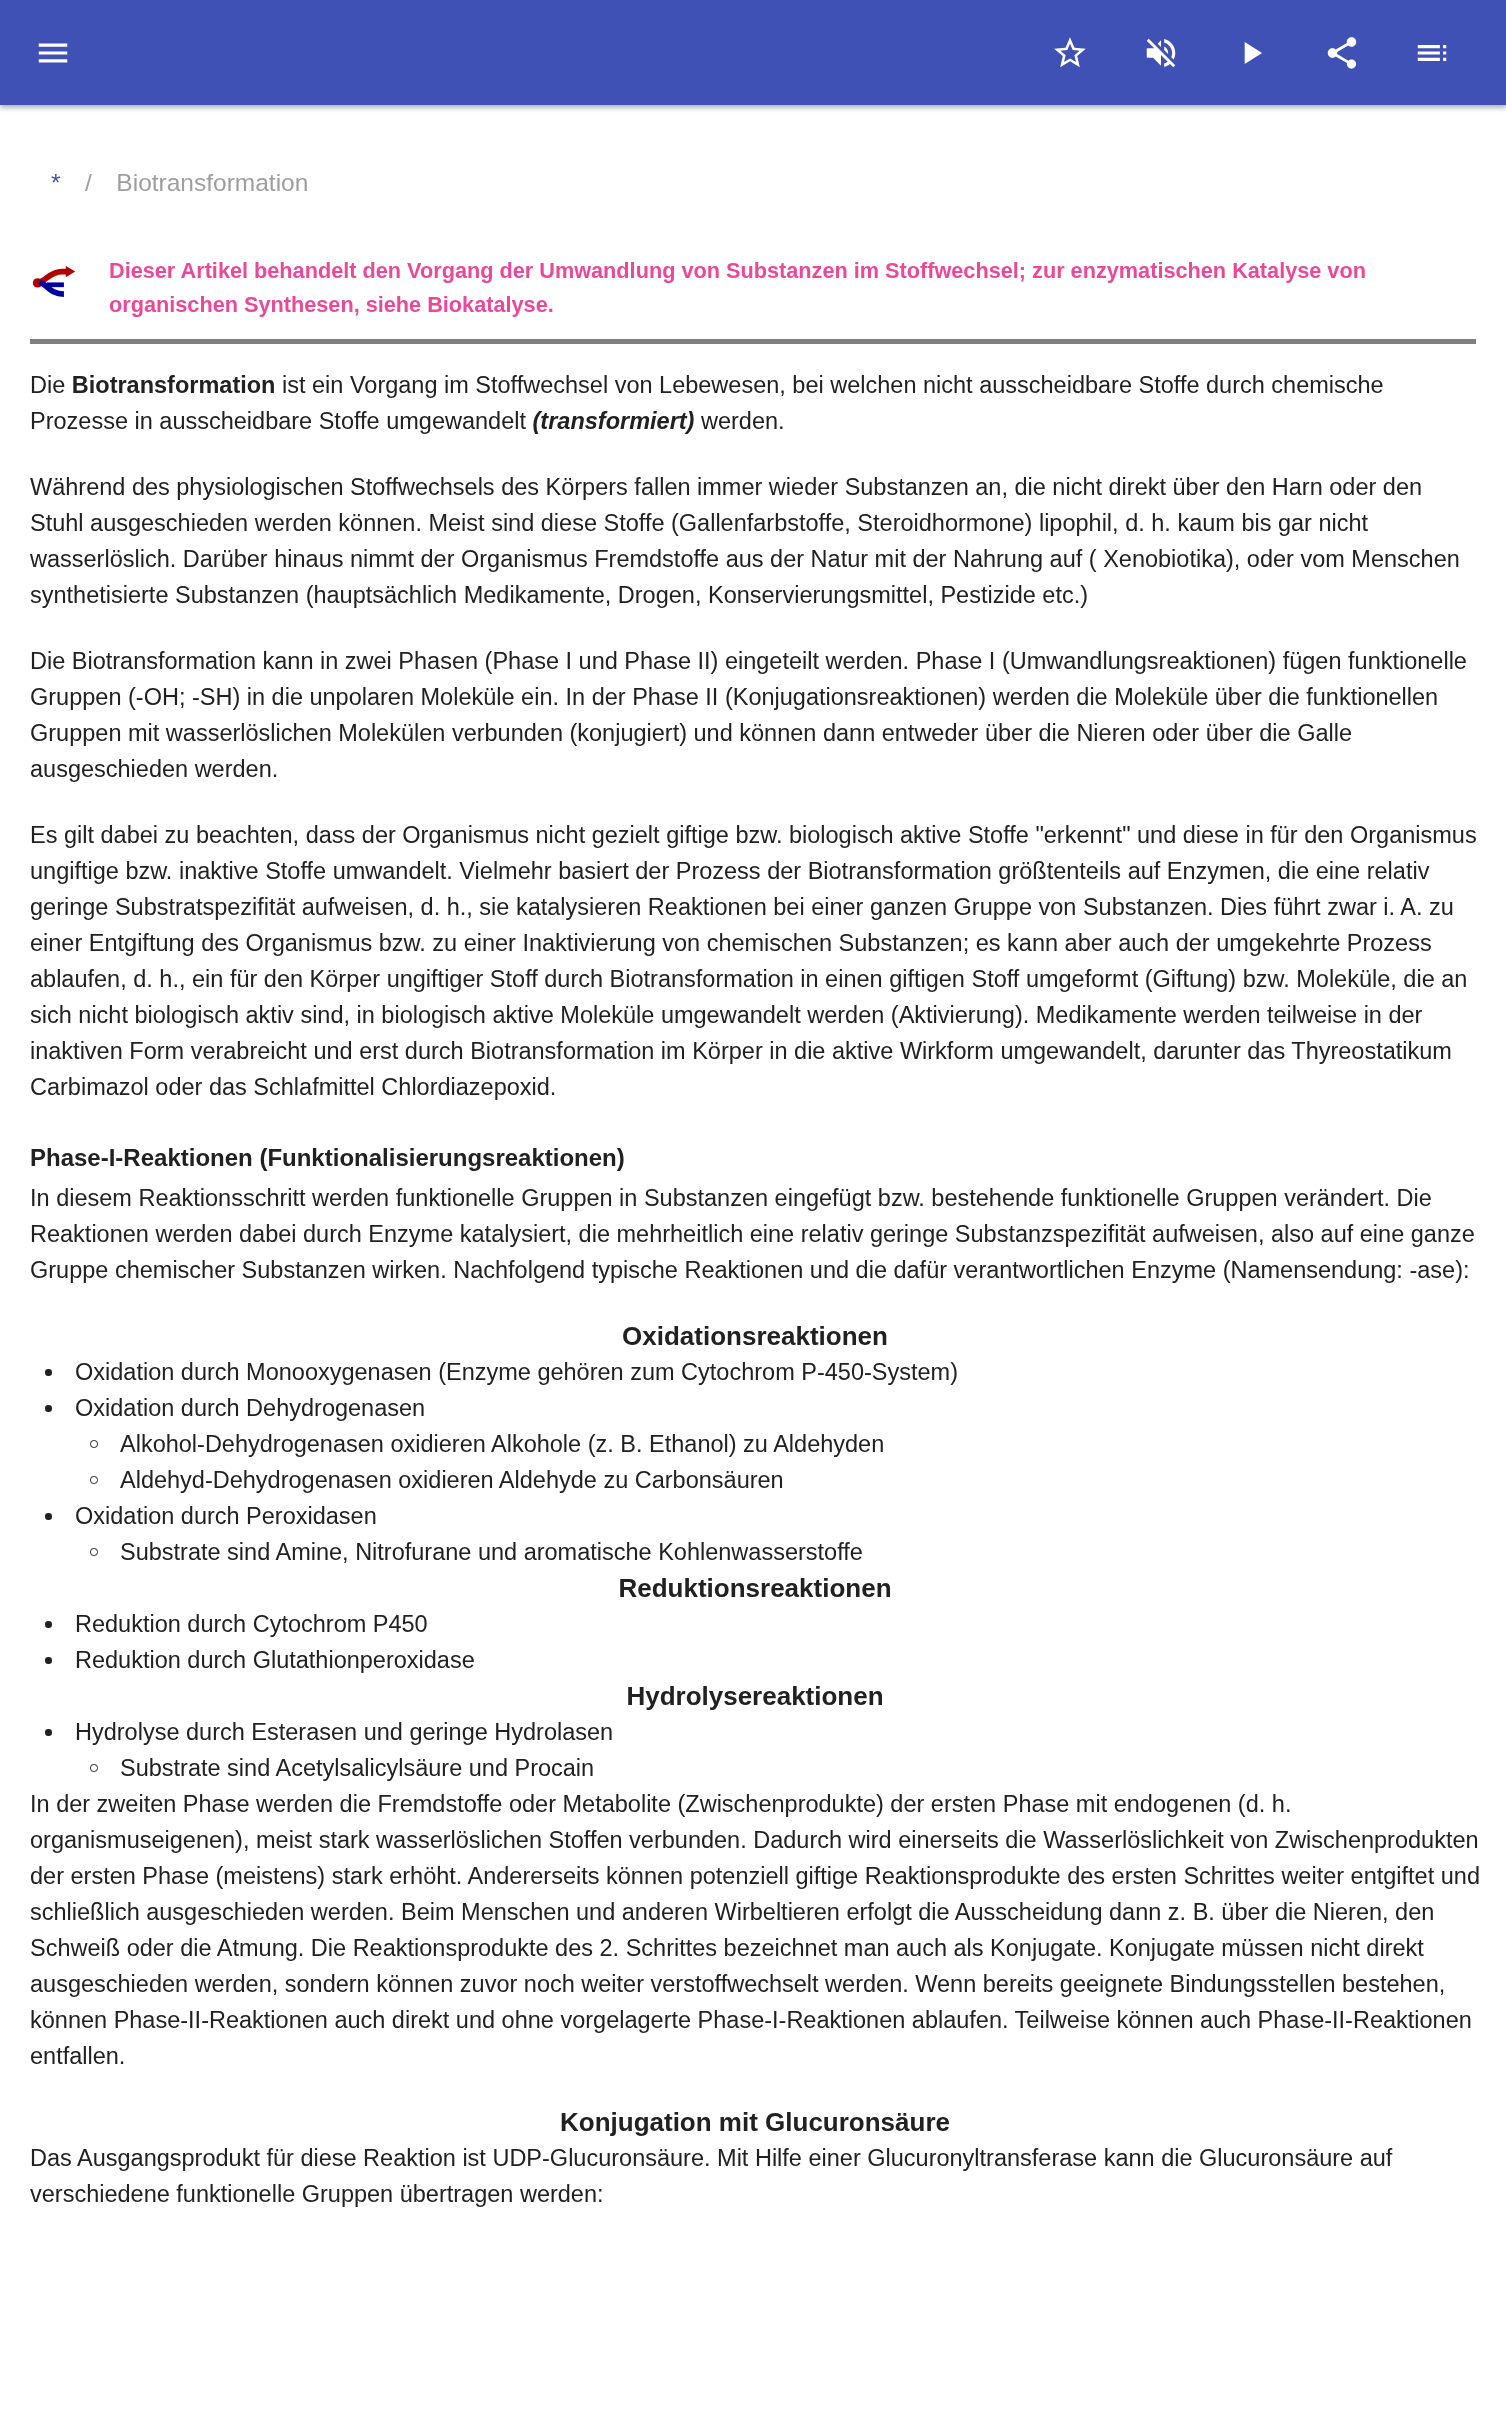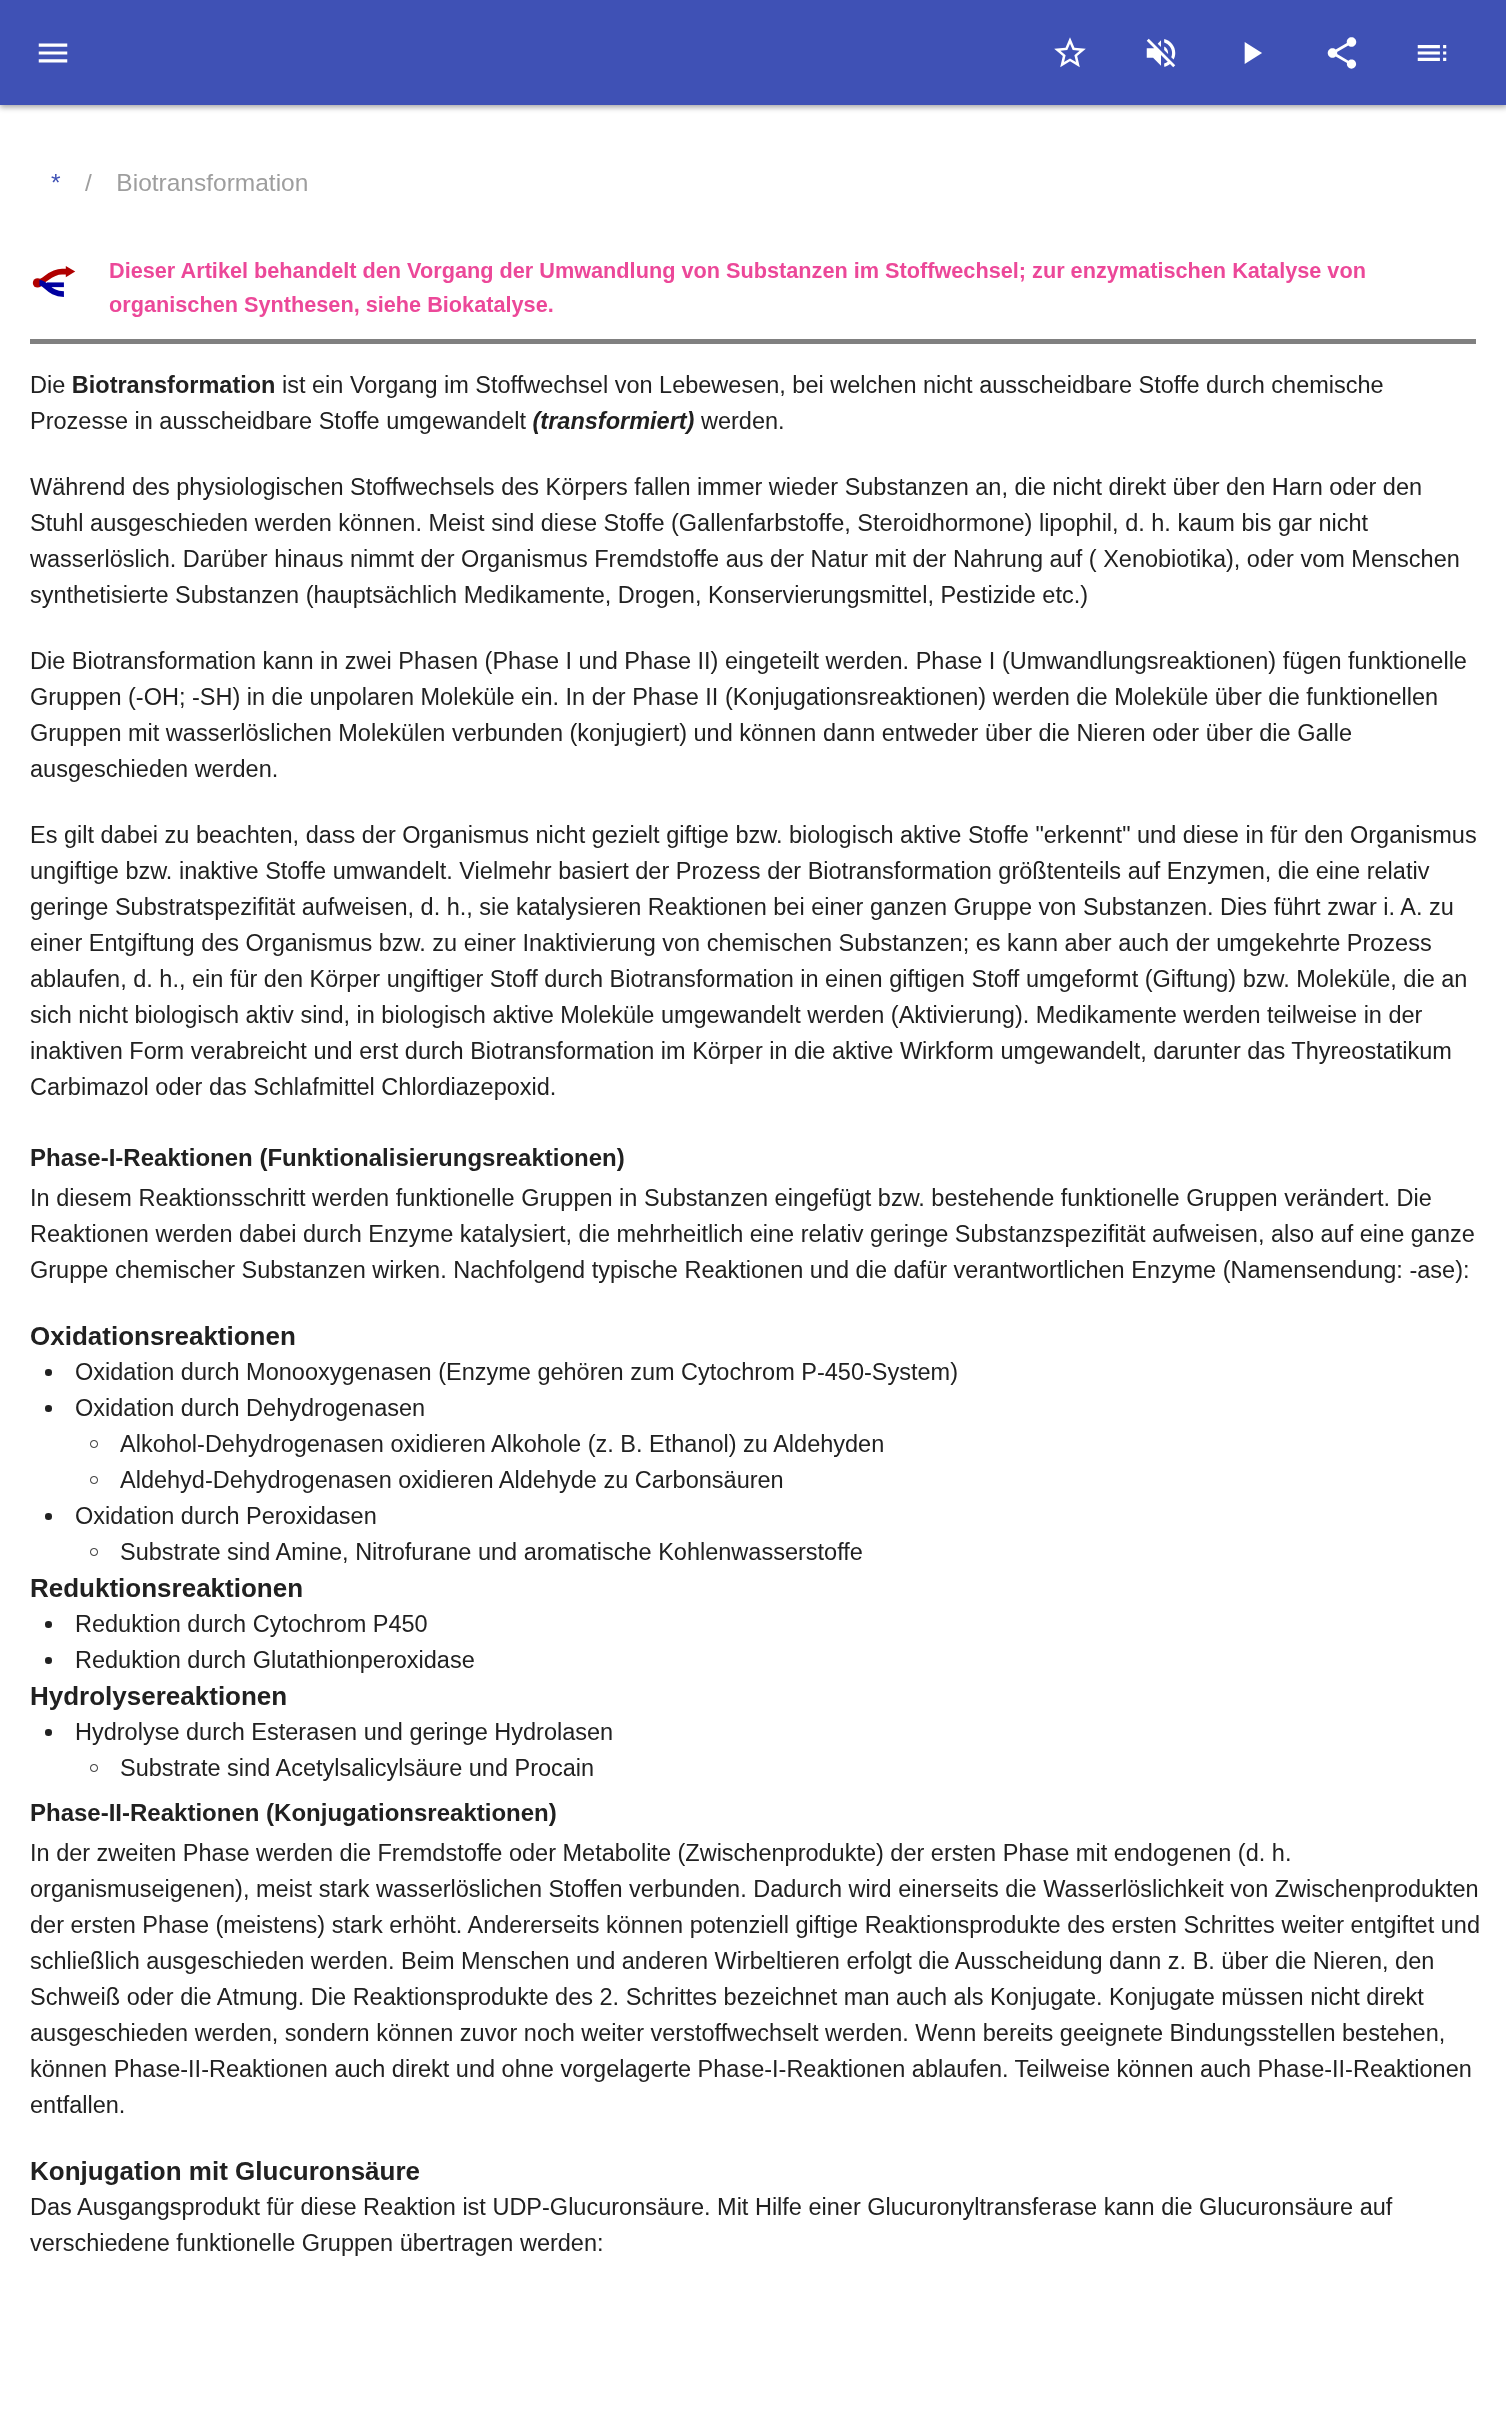--- a/index.html
+++ b/index.html
@@ -14,21 +14,21 @@
   .content { position: absolute; left: 30px; top: 105px; width: 1446px; }
   .breadcrumb { position: absolute; top: 64px; left: 21px; font-size: 24.5px; color: #9e9e9e; display: flex; gap: 24.5px; }
   .breadcrumb .root { color: #3F51B5; }
   .hatnote { position: absolute; top: 149px; left: 0; width: 1446px; display: flex; }
   .hatnote .hn-icon { width: 79px; flex: none; padding-top: 7.5px; }
   .hatnote .hn-text { font-size: 21.7px; line-height: 34px; color: #ec4899; width: 1337px; font-weight: bold; }
   .divider { position: absolute; top: 234px; left: 0; width: 1446px; height: 4.7px; background: #808080; }
   .body { position: absolute; top: 262px; left: 0; width: 1450px; font-size: 23.5px; line-height: 36px; color: #212121; }
   .body p { margin-bottom: 30px; }
   .body h2 { font-size: 24px; line-height: 45px; font-weight: bold; color: #212121; margin-top: 3.8px; margin-bottom: 0; }
-  .body h3 { font-size: 26px; line-height: 36px; font-weight: bold; margin: 0; }
+  .body h3 { font-size: 26px; line-height: 36px; font-weight: bold; margin: 0; text-align: center; }
   .body ul { list-style: none; margin: 0; padding: 0; }
   .body li.l1 { padding-left: 45px; position: relative; }
   .body li.l1::before { content: ""; position: absolute; left: 15px; top: 15px; width: 6.6px; height: 6.6px; border-radius: 50%; background: #212121; }
   .body li.l2 { padding-left: 90px; position: relative; }
   .body li.l2::before { content: ""; position: absolute; left: 60px; top: 14px; width: 5.6px; height: 5.6px; border-radius: 50%; border: 1.4px solid #212121; }
   .body b { font-weight: bold; }
   .body i { font-style: italic; font-weight: bold; }
 </style>
 </head>
 <body>
@@ -112,20 +112,19 @@
       <li class="l1">Reduktion durch Cytochrom P450</li>
       <li class="l1">Reduktion durch Glutathionperoxidase</li>
     </ul>
 
     <h3>Hydrolysereaktionen</h3>
     <ul>
       <li class="l1">Hydrolyse durch Esterasen und geringe Hydrolasen</li>
       <li class="l2">Substrate sind Acetylsalicylsäure und Procain</li>
     </ul>
 
-    <h2>Phase-II-Reaktionen (Konjugationsreaktionen)</h2>
     <p>In der zweiten Phase werden die Fremdstoffe oder Metabolite (Zwischenprodukte) der ersten Phase mit endogenen (d. h. organismuseigenen), meist stark wasserlöslichen Stoffen verbunden. Dadurch wird einerseits die Wasserlöslichkeit von Zwischenprodukten der ersten Phase (meistens) stark erhöht. Andererseits können potenziell giftige Reaktionsprodukte des ersten Schrittes weiter entgiftet und schließlich ausgeschieden werden. Beim Menschen und anderen Wirbeltieren erfolgt die Ausscheidung dann z. B. über die Nieren, den Schweiß oder die Atmung. Die Reaktionsprodukte des 2. Schrittes bezeichnet man auch als Konjugate. Konjugate müssen nicht direkt ausgeschieden werden, sondern können zuvor noch weiter verstoffwechselt werden. Wenn bereits geeignete Bindungsstellen bestehen, können Phase-II-Reaktionen auch direkt und ohne vorgelagerte Phase-I-Reaktionen ablaufen. Teilweise können auch Phase-II-Reaktionen entfallen.</p>
 
     <h3>Konjugation mit Glucuronsäure</h3>
     <p>Das Ausgangsprodukt für diese Reaktion ist UDP-Glucuronsäure. Mit Hilfe einer Glucuronyltransferase kann die Glucuronsäure auf verschiedene funktionelle Gruppen übertragen werden:</p>
   </div>
 </div>
 
 
 </body></html>

